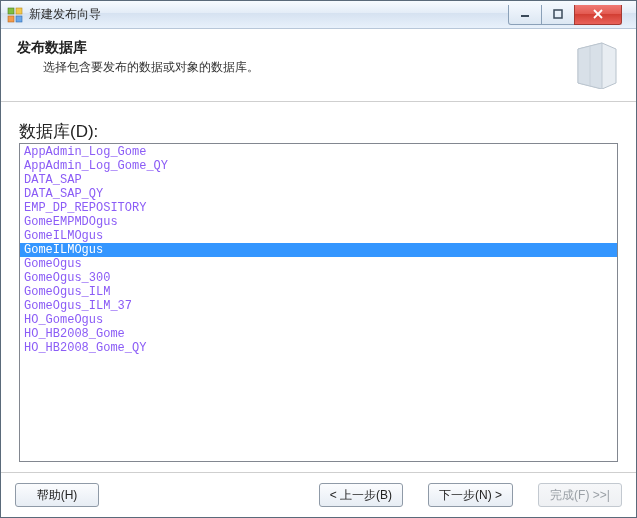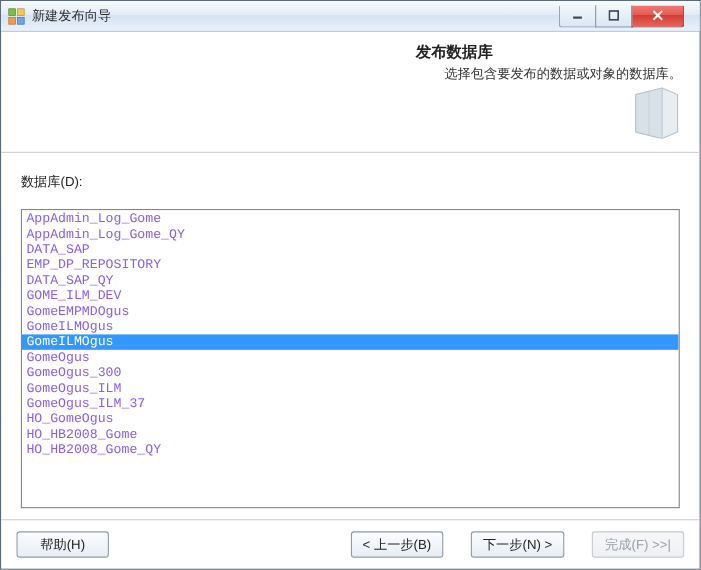--- a/index.html
+++ b/index.html
@@ -63,22 +63,21 @@
     border-color: #a33a33;
     border-bottom-right-radius: 3px;
   }
   .win-btn svg { display: block; }
 
   
   .header {
     padding: 10px 16px 12px 16px;
     border-bottom: 1px solid #cfcfcf;
     display: flex;
-    align-items: flex-end;
-    flex-direction: column;
+    align-items: flex-start;
   }
   .header-text { flex: 1; }
   .header-title {
     font-size: 14px;
     font-weight: bold;
     color: #222;
   }
   .header-sub {
     font-size: 12px;
     color: #333;
@@ -92,23 +91,23 @@
   }
 
   
   .body {
     flex: 1;
     padding: 18px 18px 10px 18px;
     display: flex;
     flex-direction: column;
   }
   .list-label {
-    font-size: 12px;
+    font-size: 17px;
     color: #222;
-    margin-bottom: 16px;
+    margin-bottom: 0;
   }
   .listbox {
     flex: 1;
     border: 1px solid #828790;
     background: #fff;
     overflow-y: auto;
     font-family: "NSimSun","SimSun","Courier New", monospace;
     font-size: 12px;
     line-height: 14px;
     padding: 1px 0;
@@ -202,23 +201,22 @@
       </svg>
     </div>
   </div>
 
   <div class="body">
     <div class="list-label">数据库(D):</div>
     <div class="listbox" id="db-list">
         <div class="list-item">AppAdmin_Log_Gome</div>
         <div class="list-item">AppAdmin_Log_Gome_QY</div>
         <div class="list-item">DATA_SAP</div>
+        <div class="list-item">DATA_SAP_QY</div>
         <div class="list-item">EMP_DP_REPOSITORY</div>
-        <div class="list-item">DATA_SAP_QY</div>
-        <div class="list-item">GOME_ILM_DEV</div>
         <div class="list-item">GomeEMPMDOgus</div>
         <div class="list-item">GomeILMOgus</div>
         <div class="list-item selected">GomeILMOgus</div>
         <div class="list-item">GomeOgus</div>
         <div class="list-item">GomeOgus_300</div>
         <div class="list-item">GomeOgus_ILM</div>
         <div class="list-item">GomeOgus_ILM_37</div>
         <div class="list-item">HO_GomeOgus</div>
         <div class="list-item">HO_HB2008_Gome</div>
         <div class="list-item">HO_HB2008_Gome_QY</div>

